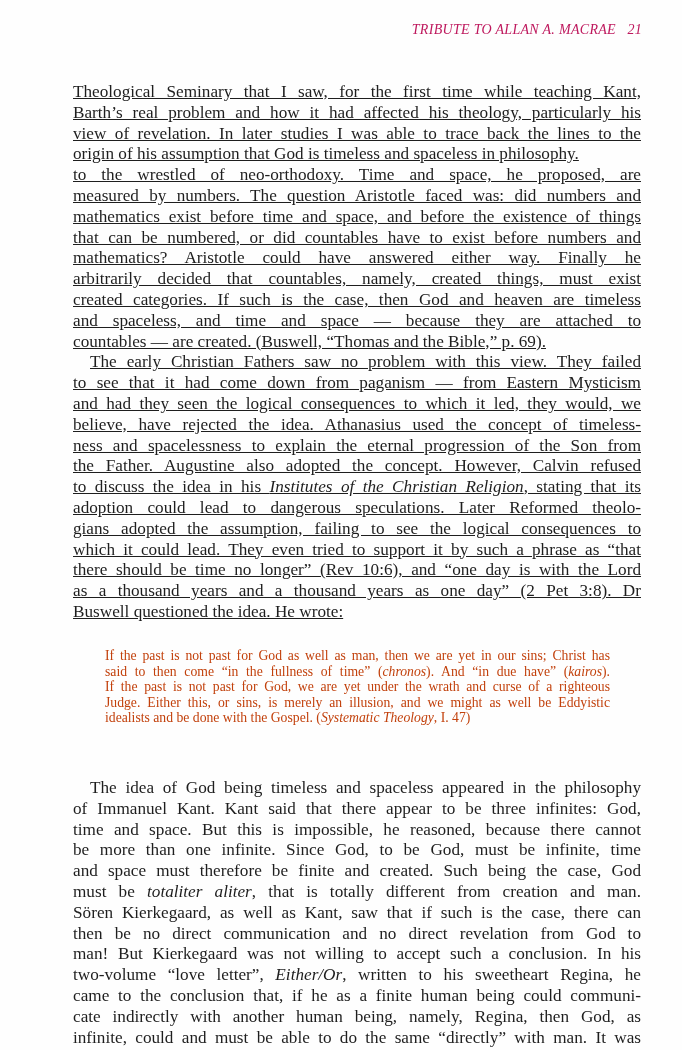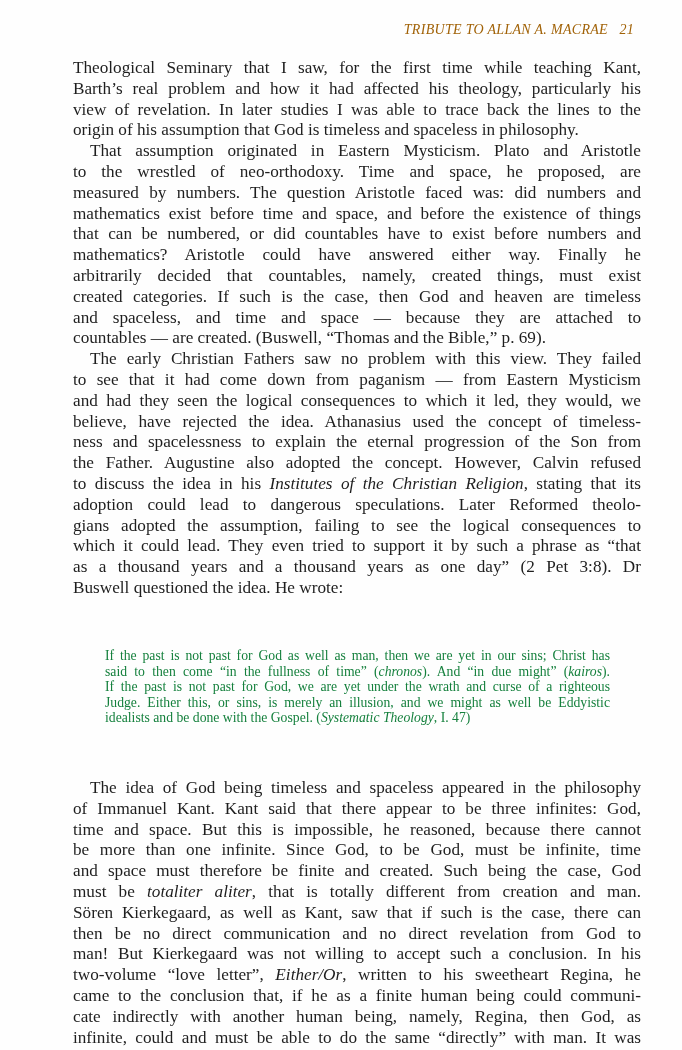--- a/index.html
+++ b/index.html
@@ -1,75 +1,75 @@
 <!DOCTYPE html>
 <html><head>
 <meta charset="utf-8">
 <style>
   html, body { margin: 0; padding: 0; background: #ffffff; }
   body { width: 682px; height: 1050px; position: relative; overflow: hidden; }
   .page { position: absolute; left: 0; top: 0; width: 682px; height: 1050px; background: #fefefe; }
   .running-head {
-    position: absolute; top: 22px; right: 48px;
+    position: absolute; top: 22px; right: 40px;
     font-family: "Liberation Serif", serif; font-style: italic;
-    font-size: 14px; color: #a16207; letter-spacing: 0.3px; white-space: pre;
+    font-size: 14px; color: #be185d; letter-spacing: 0.3px; white-space: pre;
   }
   .body-text {
     position: absolute; left: 73px; width: 568px;
     font-family: "Liberation Serif", serif; font-size: 17.2px; color: #1e1e1e;
   }
   .line { height: 20.8px; line-height: 20.8px; white-space: nowrap; text-align: justify; text-align-last: justify; }
   .line.last { text-align-last: left; }
   .line.indent { padding-left: 17px; }
-  .block1 { top: 58px; }
+  .block1 { top: 82px; text-decoration: underline; }
   .block2 { top: 778px; }
   .quote {
     position: absolute; left: 105px; width: 505px; top: 648px;
-    font-family: "Liberation Serif", serif; font-size: 13.7px; color: #15803d;
+    font-family: "Liberation Serif", serif; font-size: 13.7px; color: #c2410c;
   }
   .quote .line { height: 15.6px; line-height: 15.6px; }
   i { font-style: italic; }
 </style>
 </head>
 <body>
 
 <div class="page">
   <div class="running-head"><span>TRIBUTE TO ALLAN A. MACRAE</span>   <span>21</span></div>
 
   <div class="body-text block1">
       <div class="line">Theological Seminary that I saw, for the first time while teaching Kant,</div>
       <div class="line">Barth’s real problem and how it had affected his theology, particularly his</div>
       <div class="line">view of revelation. In later studies I was able to trace back the lines to the</div>
       <div class="line last">origin of his assumption that God is timeless and spaceless in philosophy.</div>
-      <div class="line indent">That assumption originated in Eastern Mysticism. Plato and Aristotle</div>
       <div class="line">to the wrestled of neo-orthodoxy. Time and space, he proposed, are</div>
       <div class="line">measured by numbers. The question Aristotle faced was: did numbers and</div>
       <div class="line">mathematics exist before time and space, and before the existence of things</div>
       <div class="line">that can be numbered, or did countables have to exist before numbers and</div>
       <div class="line">mathematics? Aristotle could have answered either way. Finally he</div>
       <div class="line">arbitrarily decided that countables, namely, created things, must exist</div>
       <div class="line">created categories. If such is the case, then God and heaven are timeless</div>
       <div class="line">and spaceless, and time and space — because they are attached to</div>
       <div class="line last">countables — are created. (Buswell, “Thomas and the Bible,” p. 69).</div>
       <div class="line indent">The early Christian Fathers saw no problem with this view. They failed</div>
       <div class="line">to see that it had come down from paganism — from Eastern Mysticism</div>
       <div class="line">and had they seen the logical consequences to which it led, they would, we</div>
       <div class="line">believe, have rejected the idea. Athanasius used the concept of timeless-</div>
       <div class="line">ness and spacelessness to explain the eternal progression of the Son from</div>
       <div class="line">the Father. Augustine also adopted the concept. However, Calvin refused</div>
       <div class="line"><span>to discuss the idea in his </span><i>Institutes of the Christian Religion</i><span>, stating that its</span></div>
       <div class="line">adoption could lead to dangerous speculations. Later Reformed theolo-</div>
       <div class="line">gians adopted the assumption, failing to see the logical consequences to</div>
       <div class="line">which it could lead. They even tried to support it by such a phrase as “that</div>
+      <div class="line">there should be time no longer” (Rev 10:6), and “one day is with the Lord</div>
       <div class="line">as a thousand years and a thousand years as one day” (2 Pet 3:8). Dr</div>
       <div class="line last">Buswell questioned the idea. He wrote:</div>
     </div>
   <div class="quote">
       <div class="line">If the past is not past for God as well as man, then we are yet in our sins; Christ has</div>
-      <div class="line"><span>said to then come “in the fullness of time” (</span><i>chronos</i><span>). And “in due might” (</span><i>kairos</i><span>).</span></div>
+      <div class="line"><span>said to then come “in the fullness of time” (</span><i>chronos</i><span>). And “in due have” (</span><i>kairos</i><span>).</span></div>
       <div class="line">If the past is not past for God, we are yet under the wrath and curse of a righteous</div>
       <div class="line">Judge. Either this, or sins, is merely an illusion, and we might as well be Eddyistic</div>
       <div class="line last"><span>idealists and be done with the Gospel. (</span><i>Systematic Theology</i><span>, I. 47)</span></div>
     </div>
   <div class="body-text block2">
       <div class="line indent">The idea of God being timeless and spaceless appeared in the philosophy</div>
       <div class="line">of Immanuel Kant. Kant said that there appear to be three infinites: God,</div>
       <div class="line">time and space. But this is impossible, he reasoned, because there cannot</div>
       <div class="line">be more than one infinite. Since God, to be God, must be infinite, time</div>
       <div class="line">and space must therefore be finite and created. Such being the case, God</div>

